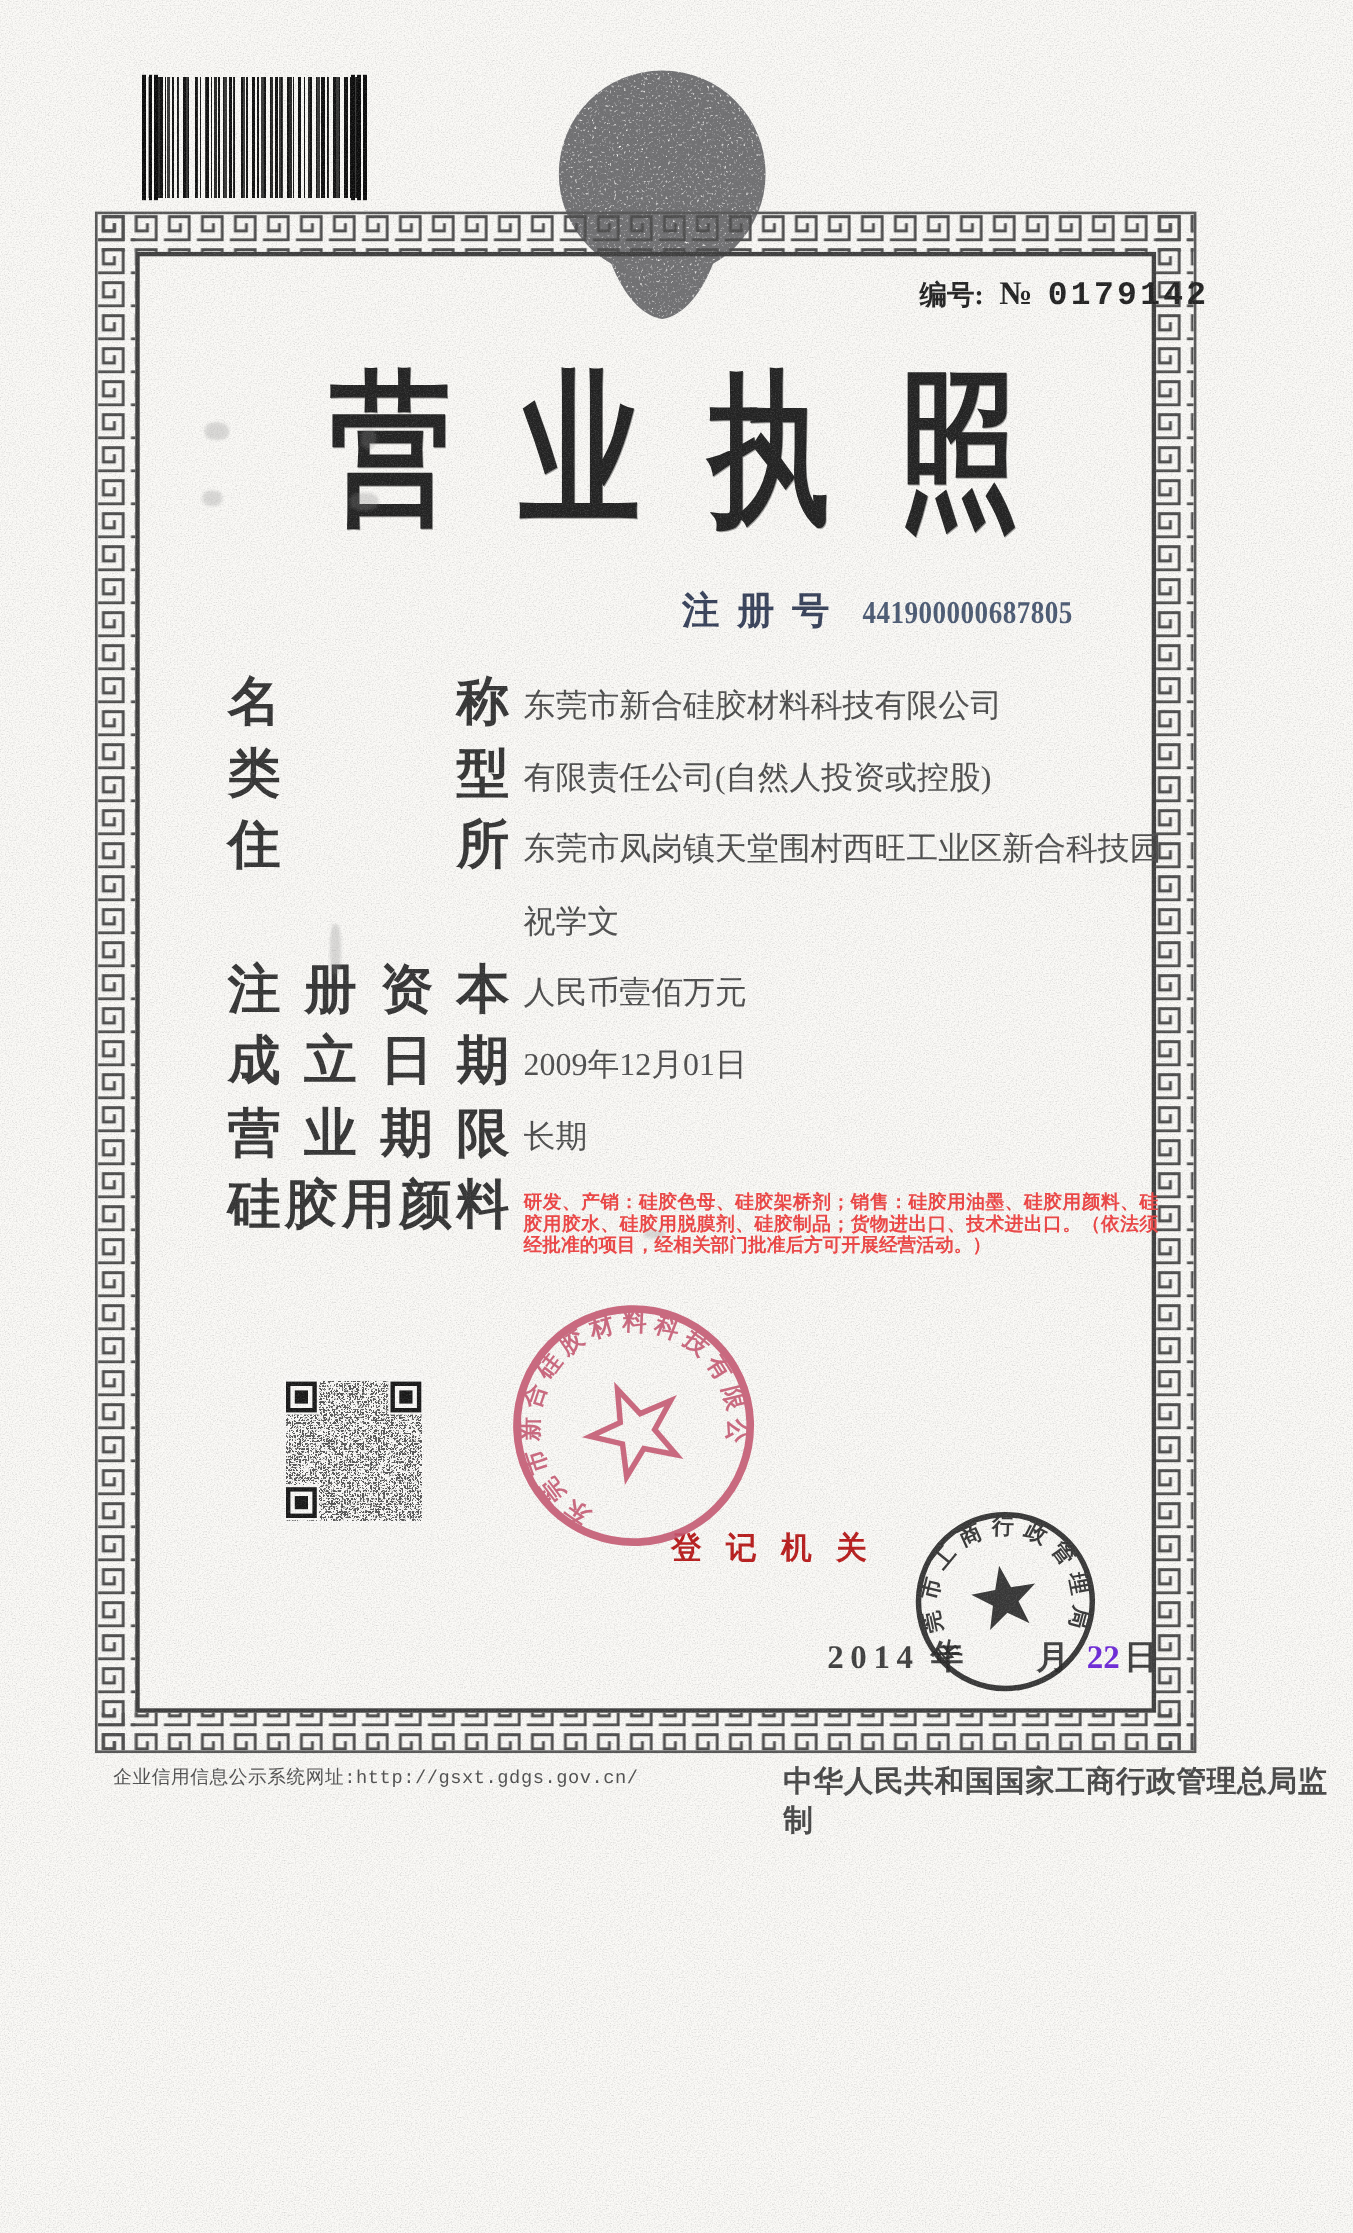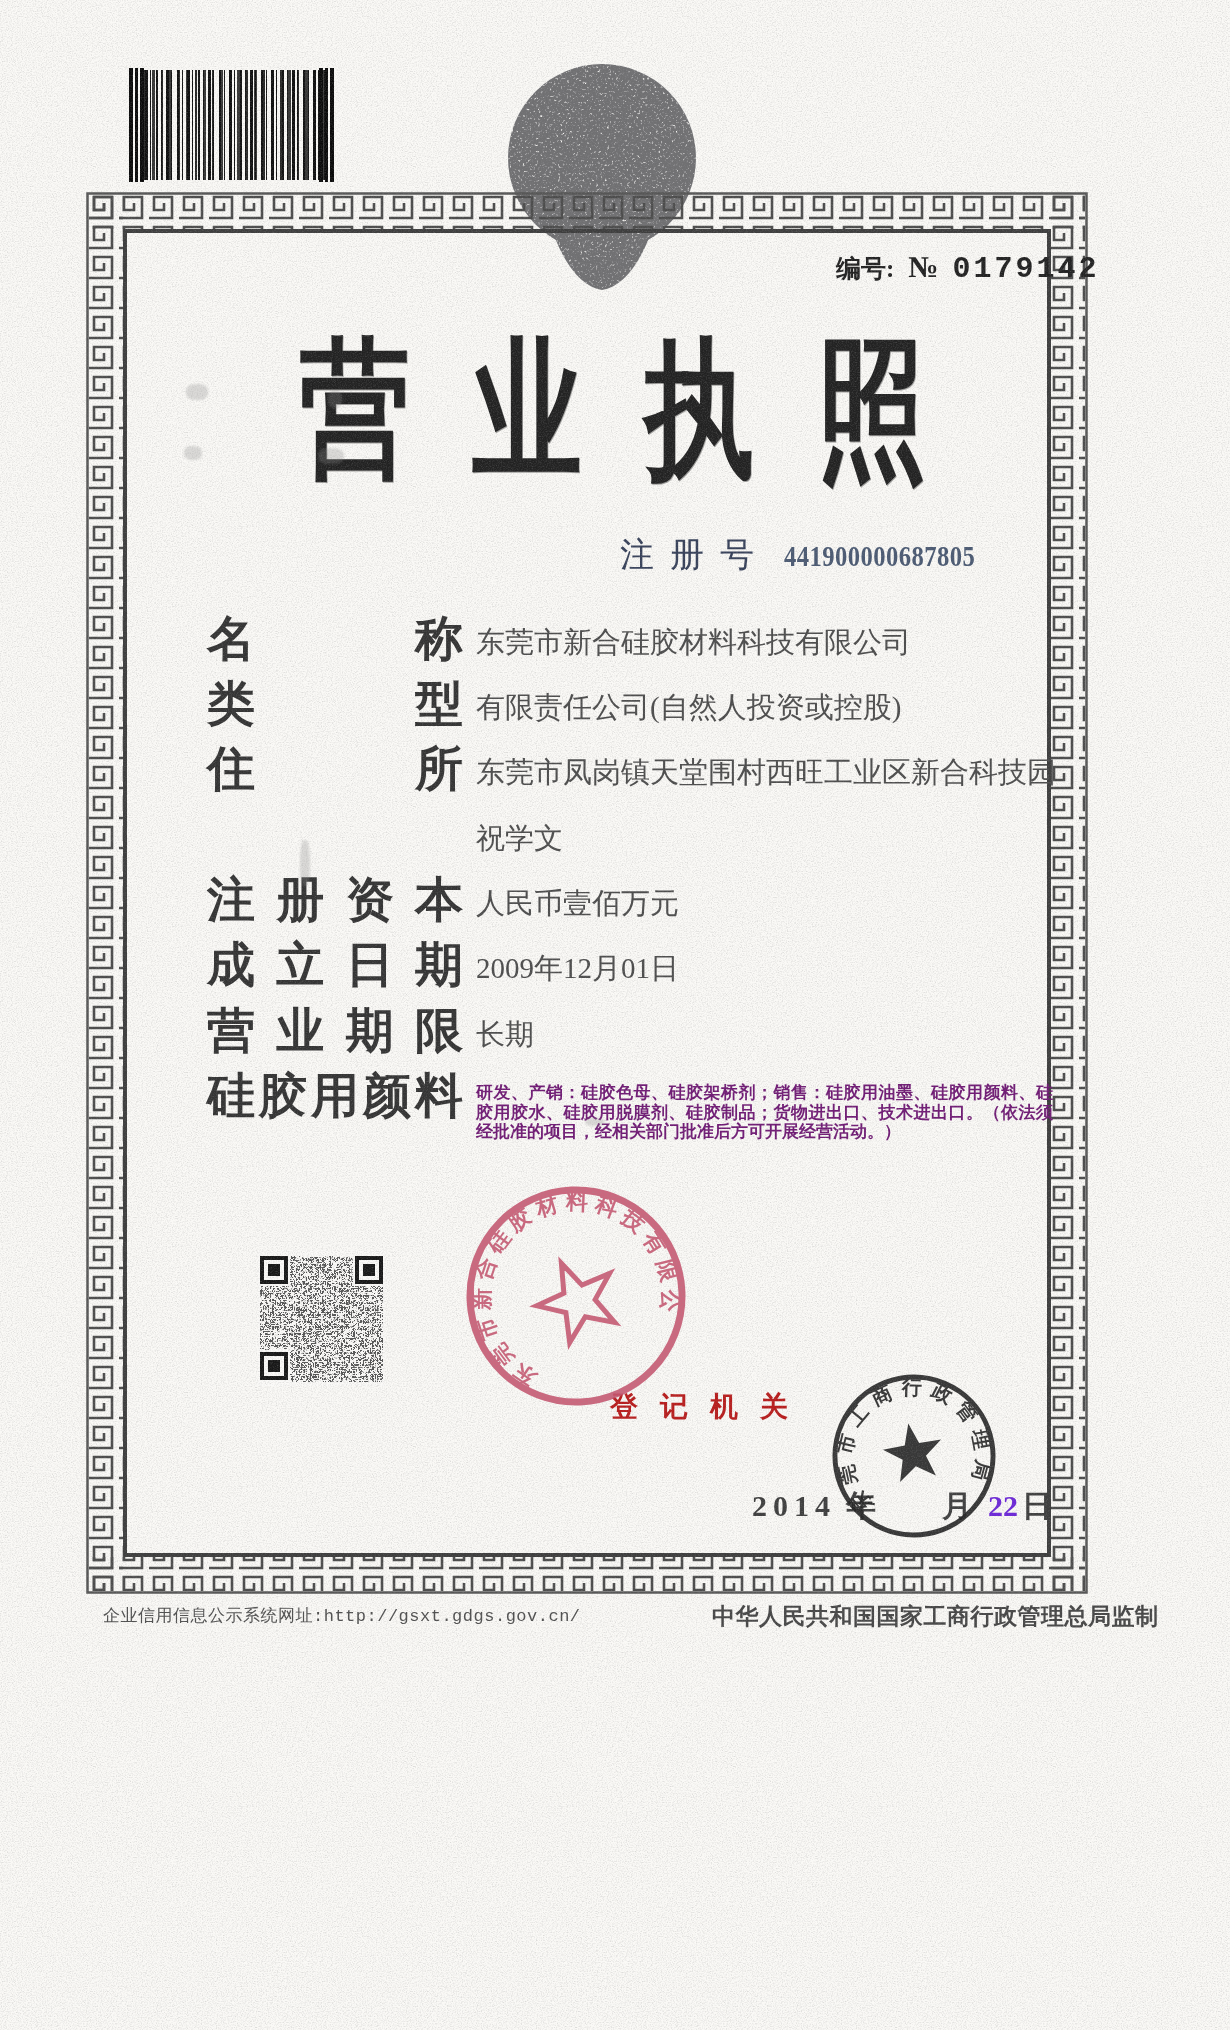--- a/index.html
+++ b/index.html
@@ -40,39 +40,39 @@
   .title{
     position:absolute;left:300px;top:330px;z-index:2;margin:0;
     font-size:150px;line-height:160px;font-weight:900;color:#262626;
     letter-spacing:86px;white-space:nowrap;
     transform:scaleX(.73);transform-origin:left top;
     text-shadow:1px 1px 0 rgba(30,30,30,.4);
     filter:contrast(1.05);
   }
   
   .reg-line{position:absolute;left:620px;top:532px;z-index:2;display:flex;align-items:baseline;white-space:nowrap;}
-  .reg-label{font-size:34px;font-weight:400;letter-spacing:16px;color:#37415a;}
+  .reg-label{font-size:34px;font-weight:700;letter-spacing:16px;color:#37415a;}
   .reg-number{
     font-size:29px;margin-left:14px;color:var(--reg-number-ink,#4b5a73);
     letter-spacing:.5px;transform:scaleX(.85);transform-origin:left bottom;font-weight:600;
   }
   
   .row{position:absolute;left:0;width:1230px;height:64px;z-index:2;}
   .row-label{
     display:block;position:absolute;left:207px;width:256px;
     font-size:48px;line-height:46px;font-weight:700;color:#343434;
     text-align:justify;text-align-last:justify;
   }
   .row-value{
     display:block;position:absolute;left:476px;top:9px;
     font-size:29px;line-height:34px;color:#4d4d4d;white-space:nowrap;
   }
   .row-value.scope{
     top:10px;width:577px;font-size:17px;line-height:19.5px;
-    white-space:normal;text-align:justify;color:#701a75;font-weight:600;
+    white-space:normal;text-align:justify;color:#ef4444;font-weight:600;
   }
   
   .qr{position:absolute;left:258px;top:1250px;z-index:2;}
   
   .seal-red{position:absolute;left:458px;top:1178px;z-index:4;color:var(--seal-red,#c6536e);opacity:.88;}
   .seal-black{position:absolute;left:828px;top:1370px;z-index:5;color:#272727;opacity:.92;}
   
   .registrar{
     position:absolute;left:610px;top:1388px;z-index:2;
     font-size:28px;font-weight:700;letter-spacing:22px;color:#b91c1c;white-space:nowrap;
@@ -86,21 +86,21 @@
   .issue-date .u2{margin-left:66px;}
   .issue-date .d{margin-left:16px;color:#6d28d9;}
   .issue-date .u3{margin-left:4px;}
   
   .footer-left{
     position:absolute;left:103px;top:1604px;z-index:2;
     font-size:17px;color:#505050;font-family:"Liberation Mono",monospace;letter-spacing:.5px;
   }
   .footer-right{
     position:absolute;left:712px;top:1601px;z-index:2;
-    font-size:23px;color:#474747;font-weight:700;letter-spacing:.5px;
+    font-size:27px;color:#474747;font-weight:700;letter-spacing:.5px;
   }
   
   .smudge{position:absolute;background:#8a8a8a;border-radius:40%;opacity:.28;filter:blur(1.3px);z-index:2;}
   .noise{position:absolute;inset:0;z-index:9;pointer-events:none;opacity:.5;}
 </style>
 </head>
 <body>
 
 <div class="page">
 

